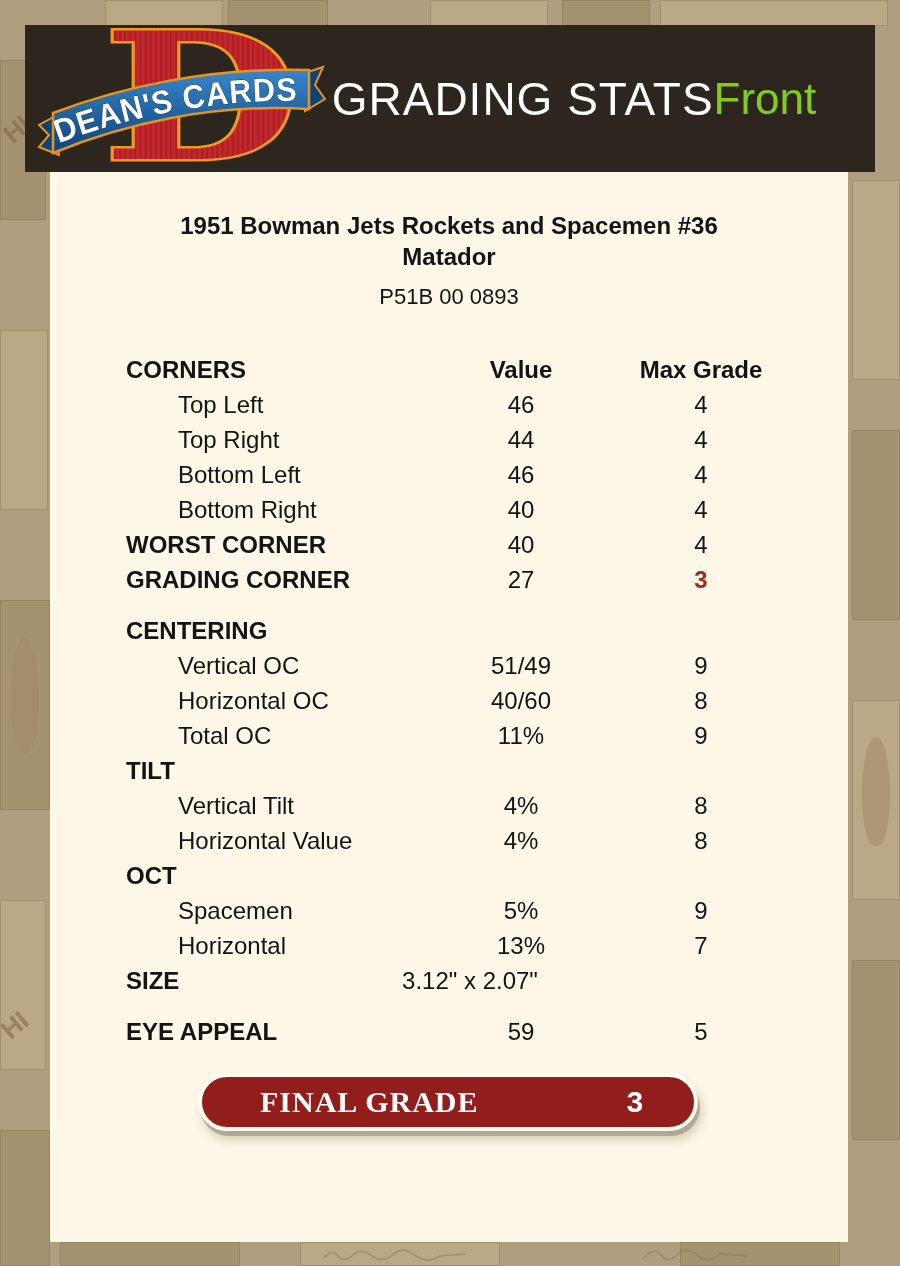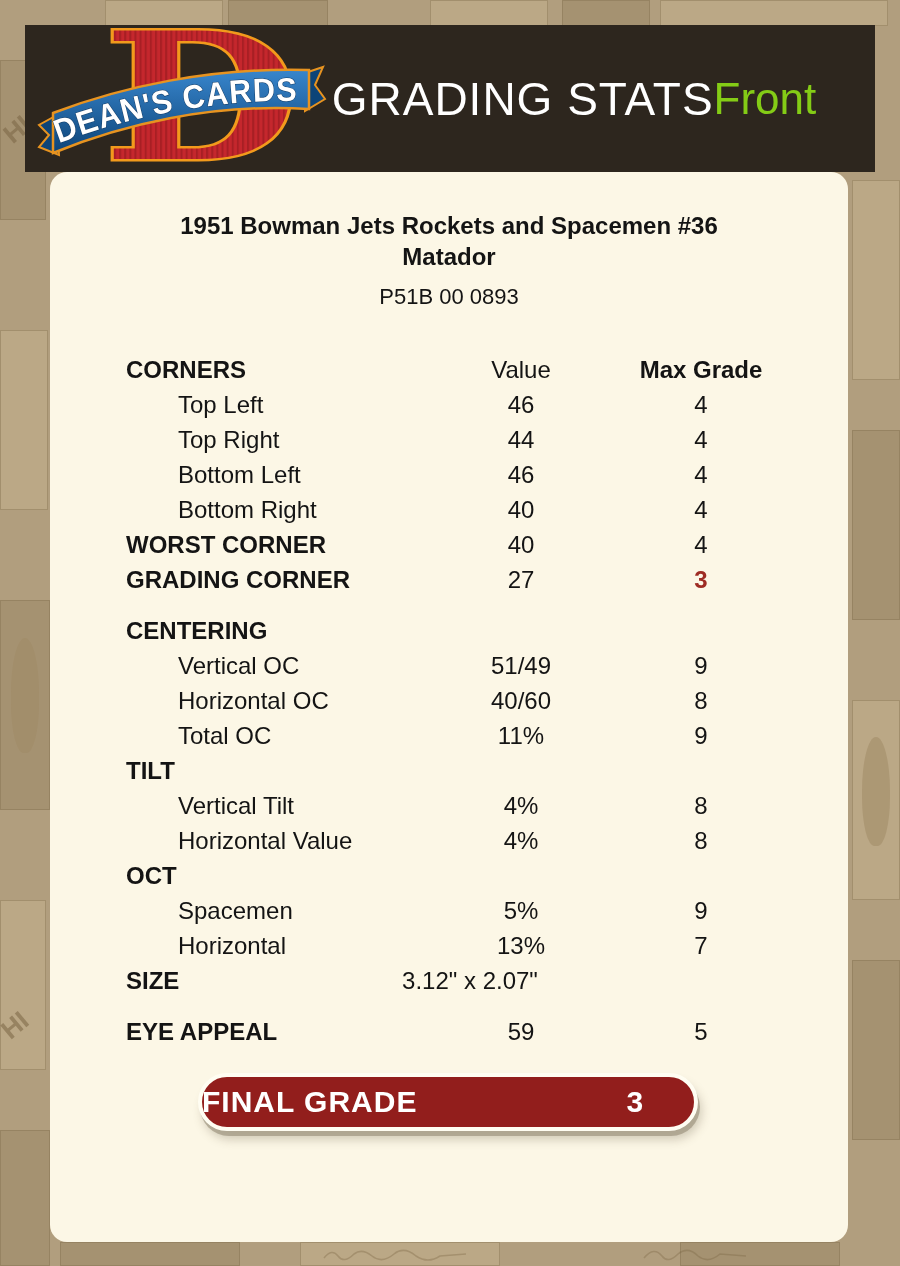--- a/index.html
+++ b/index.html
@@ -59,60 +59,60 @@
     color:#fff;font-size:46px;line-height:54px;letter-spacing:1px;
     font-weight:400;white-space:nowrap;
   }
   .header-subtitle{color:#84cc16;font-size:44px;line-height:46px;font-weight:400;}
   
   .panel{
     position:absolute;left:50px;top:172px;width:798px;height:1070px;
     background:var(--panel-bg);
     z-index:1;
     padding-top:38px;
-    border-radius:17px;
   }
   .card-title{
     text-align:center;font-size:24px;font-weight:bold;line-height:31px;
   }
   .serial{
     text-align:center;font-size:22px;font-weight:400;line-height:31px;
     margin-top:9px;
   }
   .grades-table{margin-top:40px;}
   .row{
     display:grid;
     grid-template-columns:300px 190px 170px;
     padding-left:76px;
     min-height:35px;
     align-items:center;
     font-size:24px;
   }
   .row .c-value,.row .c-max{text-align:center;}
   .row.indent .c-label{padding-left:52px;}
   .row.bold-label .c-label{font-weight:bold;}
-  .row.bold-value .c-value{font-weight:normal;}
+  .row.bold-value .c-value{font-weight:bold;}
   .row.bold-max .c-max{font-weight:bold;}
   .row.red-max .c-max{color:var(--accent-red-bright);font-weight:bold;}
   .row.gap-before{margin-top:16px;}
   .row.wide-value .c-value{transform:translateX(-51px);white-space:nowrap;}
   
   .final-grade{
     position:relative;
     margin:24px 0 0 148px;
     width:500px;height:58px;
     background:var(--accent-red);
     border:4px solid #fffdf2;
     border-radius:30px;
     box-shadow:2px 5px 0 rgba(150,140,118,.6),4px 9px 10px rgba(90,78,56,.25);
   }
   .fg-label{
     position:absolute;left:0;width:68%;top:50%;transform:translateY(-50%);
-    text-align:left;color:#fff;font-size:30px;font-weight:bold;letter-spacing:1px;
+    text-align:center;color:#fff;font-size:30px;font-weight:bold;letter-spacing:1px;
     white-space:nowrap;
+    font-family:Liberation Serif, serif;
   }
   .fg-value{
     position:absolute;left:80%;width:16%;top:50%;transform:translateY(-50%);
     text-align:center;color:#fff;font-size:30px;font-weight:bold;
   }
 </style>
 </head>
 <body>
 
 <div class="bg-layer">

